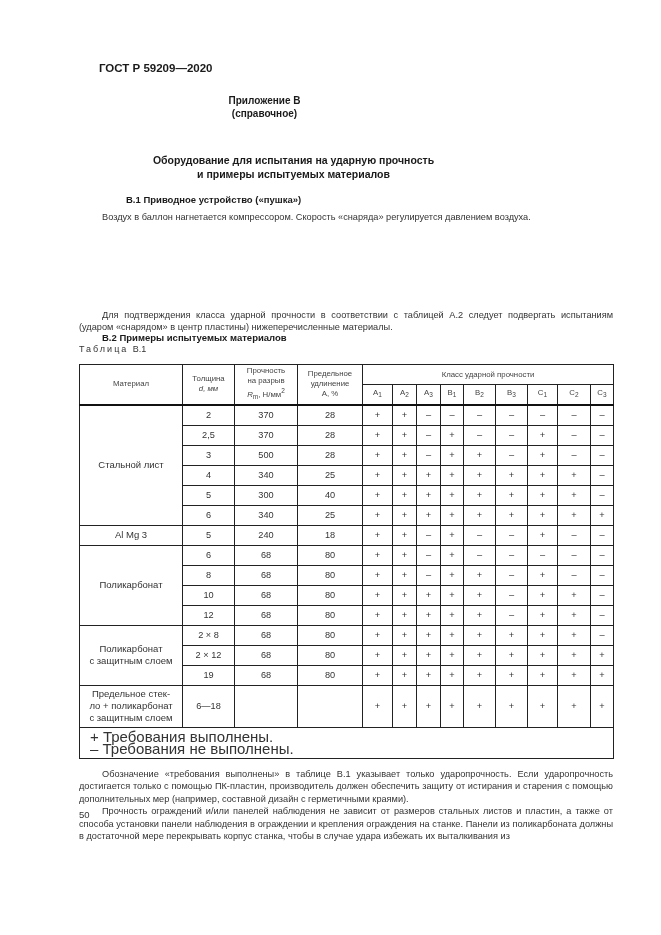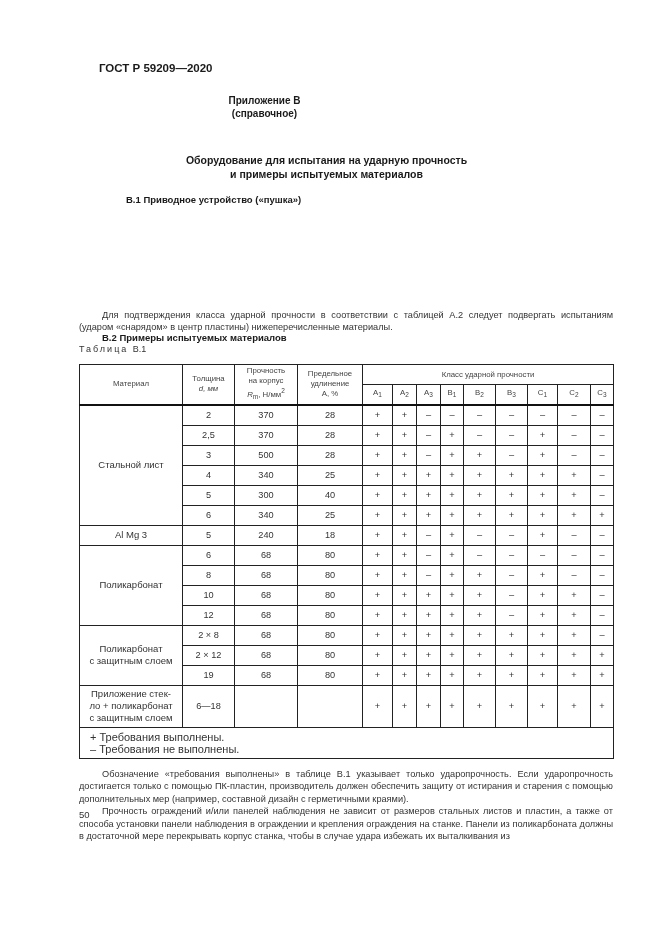--- a/index.html
+++ b/index.html
@@ -1,51 +1,52 @@
 <!DOCTYPE html>
 <html><head>
 <meta charset="utf-8">
 <style>
   html, body { margin: 0; padding: 0; background: #ffffff; }
   body { width: 661px; height: 935px; position: relative; overflow: hidden;
          font-family: "Liberation Sans", "DejaVu Sans", sans-serif; color: #2a2a2a; }
   .abs { position: absolute; }
   .hdr { left: 79px; top: 62px; font-size: 11.5px; font-weight: bold; color: #1a1a1a; padding-left: 20px; }
   .annex { left: 0; width: 529px; text-align: center; font-size: 10px; font-weight: bold; line-height: 13px; color: #1a1a1a; }
-  .title { left: 0; width: 587px; text-align: center; font-size: 10.5px; font-weight: bold; line-height: 14px; color: #1a1a1a; margin-left: 33px; }
+  .title { left: 0; width: 587px; text-align: center; font-size: 10.5px; font-weight: bold; line-height: 14px; color: #1a1a1a; }
   .sec { left: 102px; font-size: 9.5px; font-weight: bold; color: #1a1a1a; }
   .para { left: 79px; width: 534px; font-size: 9.2px; line-height: 12.4px; text-align: justify; color: #333; }
   .para p { margin: 0; text-indent: 23px; }
   .tcap { left: 79px; top: 344px; font-size: 9px; letter-spacing: 2px; color: #333; }
   .tcap span.n { letter-spacing: 0; text-align: right; }
   table.t { position: absolute; left: 79px; top: 364px; border-collapse: collapse; table-layout: fixed;
             font-size: 9.2px; color: #333; }
   table.t td, table.t th { border: 1px solid #222; text-align: center; vertical-align: middle; padding: 0; font-weight: normal; }
   table.t th { font-size: 7.8px; line-height: 10px; color: #444; }
   table.t tr.hdr1 th.thick, table.t tr.hdr2 th { border-bottom: 2.5px solid #111; }
   table.t td { height: 19px; }
   table.t td.mat { font-size: 9.5px; line-height: 12px; }
-  table.t td.legend { text-align: left; padding: 3px 0 3px 10px; font-size: 11px; line-height: 12px; height: auto; }
+  table.t td.legend { text-align: left; padding: 3px 0 3px 10px; font-size: 15px; line-height: 12px; height: auto; }
   sub { font-size: 6.5px; vertical-align: -2px; }
   sup { font-size: 6.5px; vertical-align: 4px; }
   .pg { left: 79px; top: 809px; font-size: 9.5px; color: #333; }
 </style>
 </head>
 <body>
 
 <div class="abs hdr">ГОСТ Р 59209—2020</div>
 
 <div class="abs annex" style="top:94px;">Приложение В</div>
 <div class="abs annex" style="top:107px;">(справочное)</div>
 
 <div class="abs title" style="top:153px;">Оборудование для испытания на ударную прочность</div>
 <div class="abs title" style="top:167px;">и примеры испытуемых материалов</div>
 
 <div class="abs sec" style="top:194px;padding-left:24px;">В.1  Приводное устройство («пушка»)</div>
 <div class="abs para" style="top:211px;">
+  <p>Воздух в баллон нагнетается компрессором. Скорость «снаряда» регулируется давлением воздуха.</p>
 </div>
 
 <div class="abs sec" style="top:292px;margin-top:40px;">В.2  Примеры испытуемых материалов</div>
 <div class="abs para" style="top:309px;">
   <p>Для подтверждения класса ударной прочности в соответствии с таблицей А.2 следует подвергать испытаниям (ударом «снарядом» в центр пластины) нижеперечисленные материалы.</p>
 </div>
 
 <div class="abs tcap">
   <span>Таблица</span>
   <span class="n">В.1</span>
@@ -69,21 +70,21 @@
   </colgroup>
   <tbody>
       <tr class="hdr1" style="height:20px;">
     <th rowspan="2" class="thick">Материал</th>
     <th rowspan="2" class="thick">
       <span>Толщина</span><br>
       <i>d, мм</i>
     </th>
     <th rowspan="2" class="thick">
       <span>Прочность</span><br>
-      <span>на корпус</span><br>
+      <span>на разрыв</span><br>
       <i>R</i><sub>m</sub><span>, Н/мм</span><sup>2</sup>
     </th>
     <th rowspan="2" class="thick">
       <span>Предельное</span><br>
       <span>удлинение</span><br>
       <span>A, %</span>
     </th>
     <th colspan="9">Класс ударной прочности</th>
   </tr>
   <tr class="hdr2" style="height:20px;" id="class-header-row">
@@ -303,21 +304,21 @@
         <td>+</td>
         <td>+</td>
         <td>+</td>
         <td>+</td>
         <td>+</td>
         <td>+</td>
         <td>+</td>
       </tr>
       <tr style="height: 42px;">
         <td class="mat" rowspan="1" style="height: 40px;">
-          <div>Приложение стек-</div>
+          <div>Предельное стек-</div>
           <div>ло + поликарбонат</div>
           <div>с защитным слоем</div>
         </td>
         <td>6—18</td>
         <td></td>
         <td></td>
         <td>+</td>
         <td>+</td>
         <td>+</td>
         <td>+</td>

